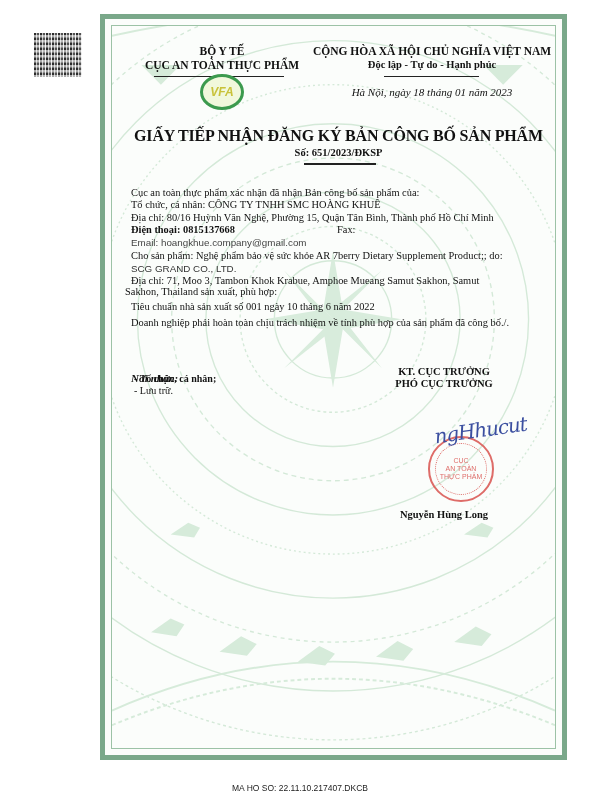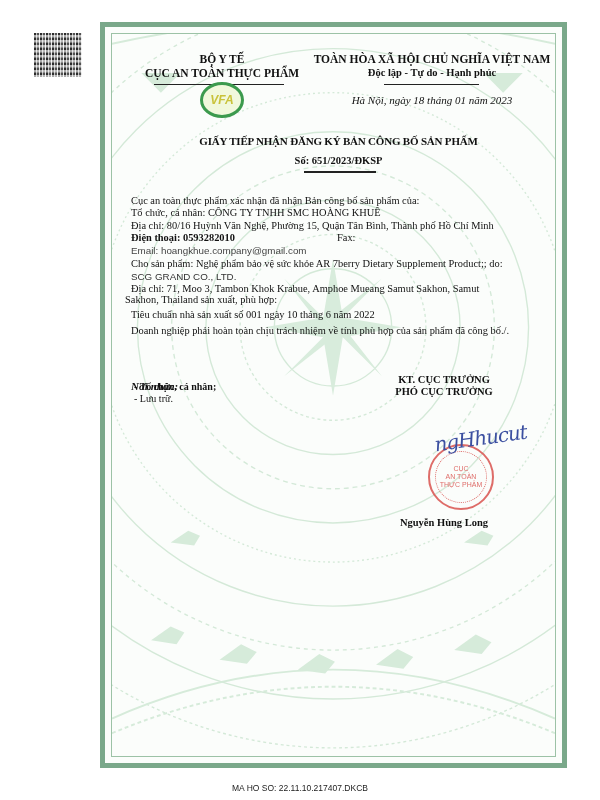--- a/index.html
+++ b/index.html
@@ -6,21 +6,21 @@
   body { width:600px; height:800px; background:#ffffff; position:relative; overflow:hidden;
          font-family:"Liberation Serif", "DejaVu Serif", serif; color:#111; }
   .qr { position:absolute; left:34px; top:33px; width:48px; height:44px;
         background:
           repeating-linear-gradient(90deg, #333 0 2px, #bbb 2px 3px, #555 3px 5px, #ddd 5px 6px),
           #888;
         filter: contrast(1.1); }
   .qr::after { content:""; position:absolute; inset:0;
         background: repeating-linear-gradient(0deg, rgba(255,255,255,0.55) 0 2px, rgba(0,0,0,0) 2px 4px, rgba(255,255,255,0.3) 4px 5px); }
   .frame { position:absolute; left:100px; top:14px; width:467px; height:746px;
-           border:5px solid #7aa88a; box-sizing:border-box; background:#fbfdfb;margin-top:8px; }
+           border:5px solid #7aa88a; box-sizing:border-box; background:#fbfdfb; }
   .frame-inner { position:absolute; left:6px; top:6px; right:6px; bottom:6px; border:1px solid #9cc2a6; overflow:hidden; }
   .bg { position:absolute; inset:0; pointer-events:none; }
   .content { position:absolute; inset:0; }
   .abs { position:absolute; white-space:nowrap; }
   .b { font-weight:bold; }
   .i { font-style:italic; }
   .center { text-align:center; }
   .left-head { left:0; top:18px; width:220px; text-align:center; font-size:11.5px; line-height:14px; }
   .right-head { left:175px; top:18px; width:290px; text-align:center; font-size:11.5px; line-height:14px; }
   .rule { position:absolute; height:1px; background:#222; }
@@ -87,34 +87,34 @@
     <div class="content">
 
       <div class="abs left-head b">
         <div>BỘ Y TẾ</div>
         <div>CỤC AN TOÀN THỰC PHẨM</div>
       </div>
       <div class="rule" style="left:42px; top:50px; width:130px;"></div>
       <div class="vfa">VFA</div>
 
       <div class="abs right-head">
-        <div class="b">TOÀN HÒA XÃ HỘI CHỦ NGHĨA VIỆT NAM</div>
+        <div class="b">CỘNG HÒA XÃ HỘI CHỦ NGHĨA VIỆT NAM</div>
         <div class="b" style="font-size:10.5px;">Độc lập - Tự do - Hạnh phúc</div>
       </div>
       <div class="rule" style="left:272px; top:50px; width:95px;"></div>
       <div class="abs i" style="left:175px; top:60px; width:290px; text-align:center; font-size:11px;">Hà Nội, ngày 18 tháng 01 năm 2023</div>
 
-      <div class="abs b center" style="left:0; top:101px; width:453px; font-size:11px; letter-spacing:-0.2px;">GIẤY TIẾP NHẬN ĐĂNG KÝ BẢN CÔNG BỐ SẢN PHẨM</div>
+      <div class="abs b center" style="left:0; top:101px; width:453px; font-size:16px; letter-spacing:-0.2px;">GIẤY TIẾP NHẬN ĐĂNG KÝ BẢN CÔNG BỐ SẢN PHẨM</div>
       <div class="abs b center" style="left:0; top:121px; width:453px; font-size:10.5px;">Số: 651/2023/ĐKSP</div>
       <div class="rule" style="left:192px; top:137px; width:72px; height:1.5px;"></div>
 
       <div class="abs body-text" style="left:19px; top:161px;">Cục an toàn thực phẩm xác nhận đã nhận Bản công bố sản phẩm của:</div>
       <div class="abs body-text" style="left:19px; top:173px;font-family:Liberation Serif, serif;">Tổ chức, cá nhân: CÔNG TY TNHH SMC HOÀNG KHUÊ</div>
       <div class="abs body-text" style="left:19px; top:186px;">Địa chỉ: 80/16 Huỳnh Văn Nghệ, Phường 15, Quận Tân Bình, Thành phố Hồ Chí Minh</div>
-      <div class="abs body-text b" style="left:19px; top:198px;">Điện thoại: 0593282010</div>
+      <div class="abs body-text b" style="left:19px; top:198px;">Điện thoại: 0815137668</div>
       <div class="abs body-text" style="left:225px; top:198px;">Fax:</div>
       <div class="abs body-text sans" style="left:19px; top:211px; font-size:9.8px; color:#444;">Email: hoangkhue.company@gmail.com</div>
       <div class="abs body-text" style="left:19px; top:224px;">Cho sản phẩm: Nghệ phẩm bảo vệ sức khỏe AR 7berry Dietary Supplement Product;; do:</div>
       <div class="abs body-text sans" style="left:19px; top:237px; font-size:9.8px; color:#333;">SCG GRAND CO., LTD.</div>
       <div class="abs body-text" style="left:19px; top:249px;">Địa chỉ: 71, Moo 3, Tambon Khok Krabue, Amphoe Mueang Samut Sakhon, Samut</div>
       <div class="abs body-text" style="left:13px; top:260px;">Sakhon, Thailand sản xuất, phù hợp:</div>
       <div class="abs body-text" style="left:19px; top:275px;">Tiêu chuẩn nhà sản xuất số 001 ngày 10 tháng 6 năm 2022</div>
       <div class="abs body-text" style="left:19px; top:291px;">Doanh nghiệp phải hoàn toàn chịu trách nhiệm về tính phù hợp của sản phẩm đã công bố./.</div>
 
       <div class="abs b i" style="left:19px; top:346px; font-size:11px;">Nơi nhận:</div>

